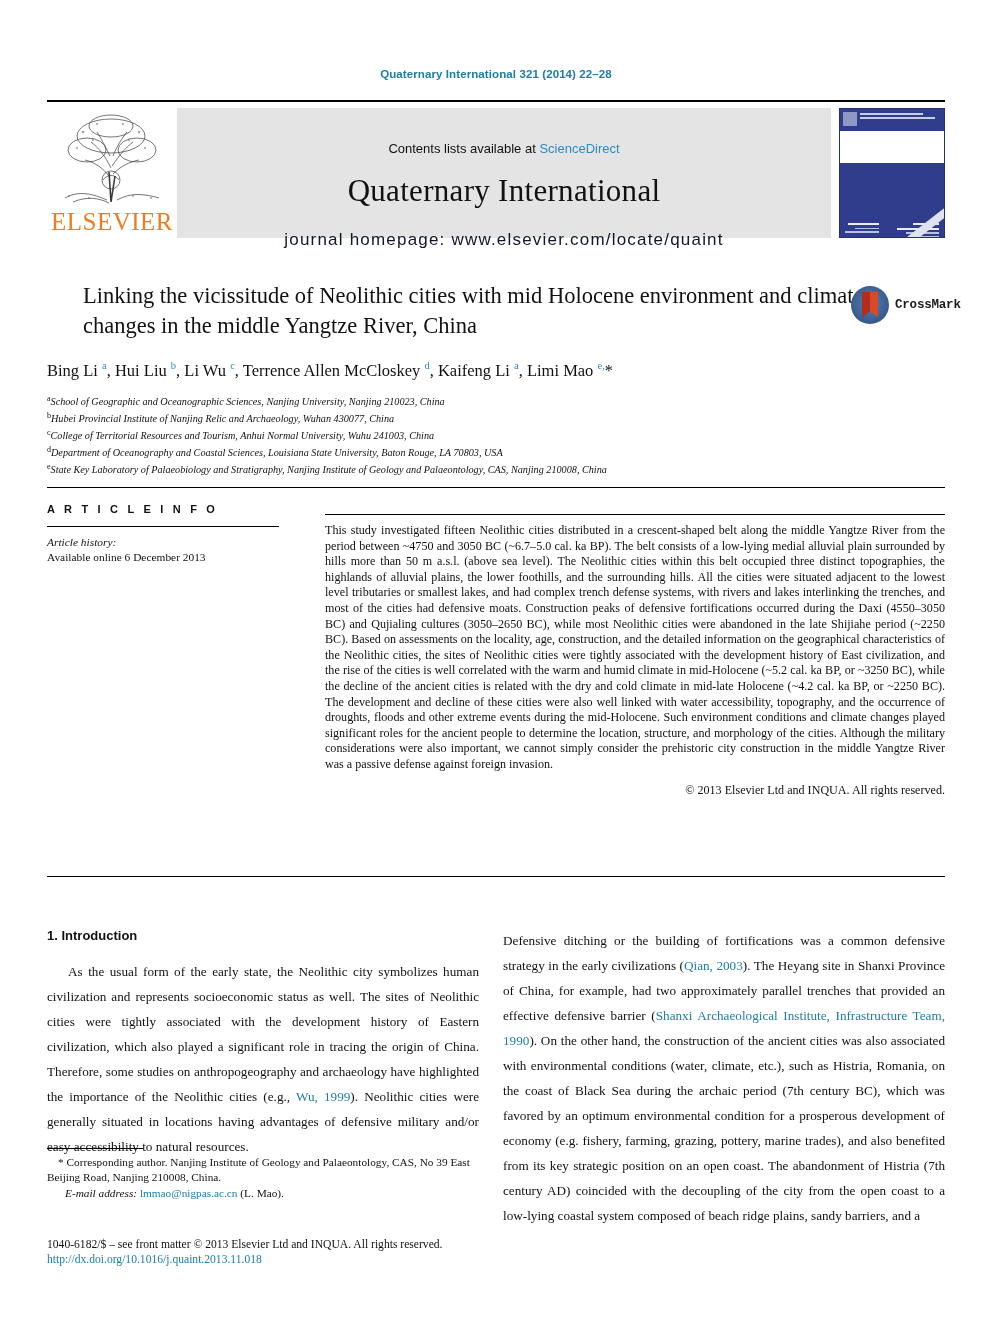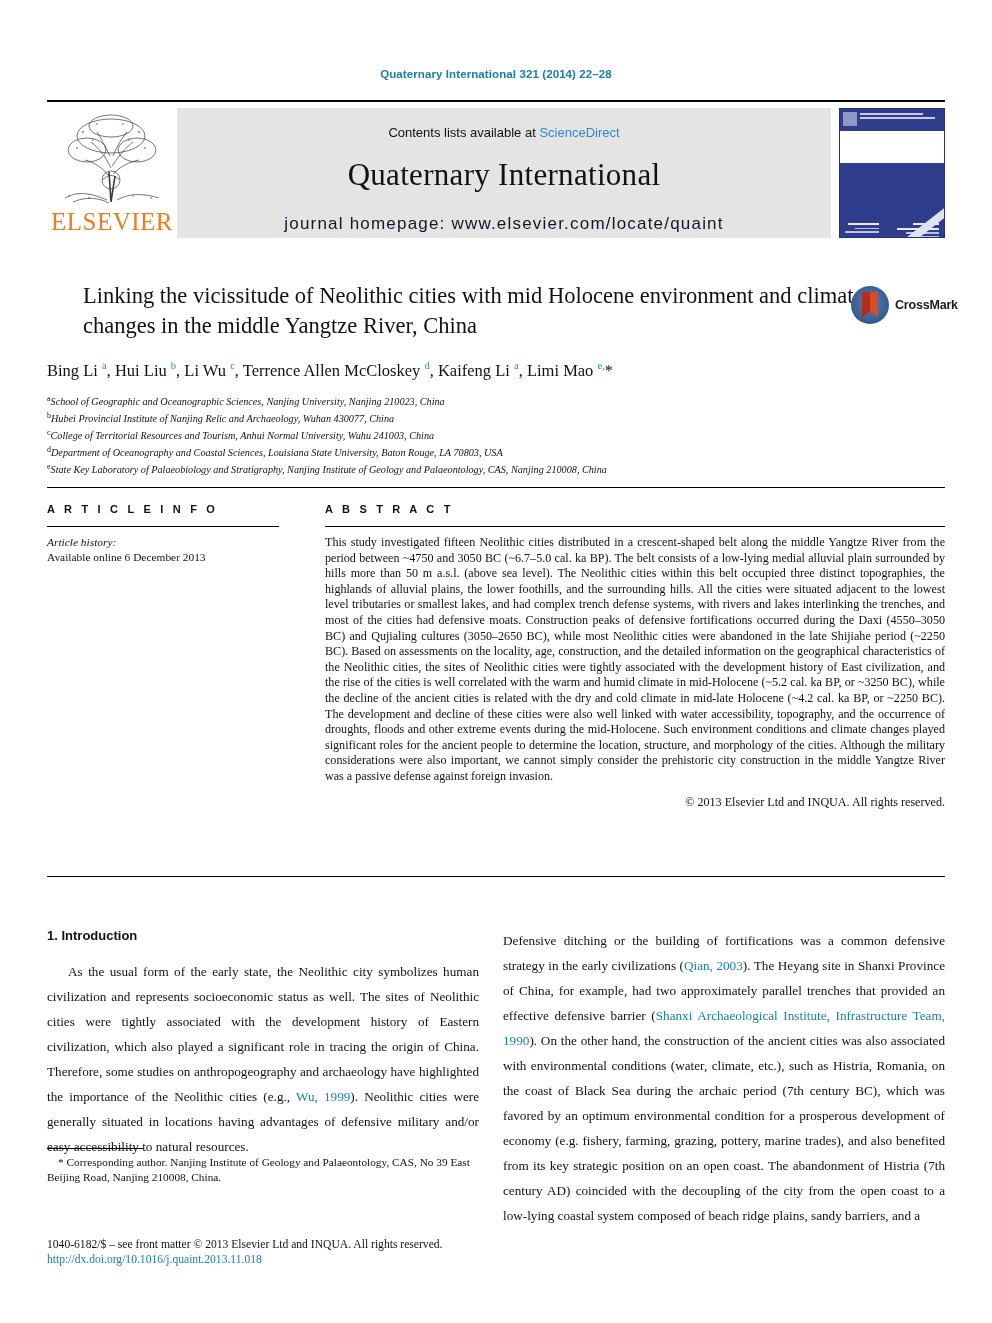--- a/index.html
+++ b/index.html
@@ -76,21 +76,21 @@
     flex: 1 1 auto;
     background: #e4e4e4;
     position: relative;
     margin-left: 2px;
   }
   .contents-line {
     text-align: center;
     font-family: "Liberation Sans", sans-serif;
     font-size: 13px;
     color: #111;
-    padding-top: 17px;
+    padding-top: 33px;
   }
   .contents-line .sd {
     color: #2b8cbe;
   }
   .journal-name {
     text-align: center;
     font-family: "Liberation Serif", serif;
     font-size: 31px;
     color: #111;
     margin-top: 17px;
@@ -217,21 +217,21 @@
     left: 11px; top: 6px;
     width: 16px; height: 25px;
     background: linear-gradient(90deg,#b32d1c 0 50%, #d94a26 50% 100%);
     border-radius: 1px 1px 0 0;
     clip-path: polygon(0 0, 100% 0, 100% 100%, 50% 78%, 0 100%);
   }
   .cm-text {
     position: absolute;
     left: 44px;
     top: 12px;
-    font-family: Liberation Sans, sans-serif;
+    font-family: Liberation Mono, monospace;
     font-weight: bold;
     font-size: 12.5px;
     color: #1b1b1b;
     letter-spacing: -.2px;
   }
 
   
   .authors {
     position: absolute;
     left: 47px;
@@ -500,21 +500,20 @@
   <div class="info-col">
     <div class="sec-label">A R T I C L E   I N F O</div>
     <div class="sec-rule"></div>
     <div class="info-body">
       <span class="ital">Article history:</span>
       <span>Available online 6 December 2013</span>
     </div>
   </div>
 
   <div class="abs-col">
-    <div class="sec-label">A B S T R A C T</div>
     <div class="sec-rule"></div>
     <div class="abstract-text">This study investigated fifteen Neolithic cities distributed in a crescent-shaped belt along the middle Yangtze River from the period between ~4750 and 3050 BC (~6.7–5.0 cal. ka BP). The belt consists of a low-lying medial alluvial plain surrounded by hills more than 50 m a.s.l. (above sea level). The Neolithic cities within this belt occupied three distinct topographies, the highlands of alluvial plains, the lower foothills, and the surrounding hills. All the cities were situated adjacent to the lowest level tributaries or smallest lakes, and had complex trench defense systems, with rivers and lakes interlinking the trenches, and most of the cities had defensive moats. Construction peaks of defensive fortifications occurred during the Daxi (4550–3050 BC) and Qujialing cultures (3050–2650 BC), while most Neolithic cities were abandoned in the late Shijiahe period (~2250 BC). Based on assessments on the locality, age, construction, and the detailed information on the geographical characteristics of the Neolithic cities, the sites of Neolithic cities were tightly associated with the development history of East civilization, and the rise of the cities is well correlated with the warm and humid climate in mid-Holocene (~5.2 cal. ka BP, or ~3250 BC), while the decline of the ancient cities is related with the dry and cold climate in mid-late Holocene (~4.2 cal. ka BP, or ~2250 BC). The development and decline of these cities were also well linked with water accessibility, topography, and the occurrence of droughts, floods and other extreme events during the mid-Holocene. Such environment conditions and climate changes played significant roles for the ancient people to determine the location, structure, and morphology of the cities. Although the military considerations were also important, we cannot simply consider the prehistoric city construction in the middle Yangtze River was a passive defense against foreign invasion.</div>
     <div class="copyright">© 2013 Elsevier Ltd and INQUA. All rights reserved.</div>
   </div>
 
   <div class="rule-bottom"></div>
 
   <div class="body-left">
     <div class="section-heading">1. Introduction</div>
     <div class="para indent">
@@ -524,20 +523,25 @@
 
   <div class="body-right">
     <div class="para">
       <span>Defensive ditching or the building of fortifications was a common defensive strategy in the early civilizations (</span><a class="cite" href="#">Qian, 2003</a><span>). The Heyang site in Shanxi Province of China, for example, had two approximately parallel trenches that provided an effective defensive barrier (</span><a class="cite" href="#">Shanxi Archaeological Institute, Infrastructure Team, 1990</a><span>). On the other hand, the construction of the ancient cities was also associated with environmental conditions (water, climate, etc.), such as Histria, Romania, on the coast of Black Sea during the archaic period (7th century BC), which was favored by an optimum environmental condition for a prosperous development of economy (e.g. fishery, farming, grazing, pottery, marine trades), and also benefited from its key strategic position on an open coast. The abandonment of Histria (7th century AD) coincided with the decoupling of the city from the open coast to a low-lying coastal system composed of beach ridge plains, sandy barriers, and a</span>
     </div>
   </div>
 
   <div class="footnote-rule"></div>
   <div class="footnote">
     <div class="corr">* Corresponding author. Nanjing Institute of Geology and Palaeontology, CAS, No 39 East Beijing Road, Nanjing 210008, China.</div>
+    <div class="email">
+      <span class="lbl">E-mail address:</span>
+      <a class="link" href="#">lmmao@nigpas.ac.cn</a>
+      <span>(L. Mao).</span>
+    </div>
   </div>
 
   <div class="imprint">
     <div>1040-6182/$ – see front matter © 2013 Elsevier Ltd and INQUA. All rights reserved.</div>
     <a class="doi link" href="#">http://dx.doi.org/10.1016/j.quaint.2013.11.018</a>
   </div>
 
 </div>
 
 </body></html>

